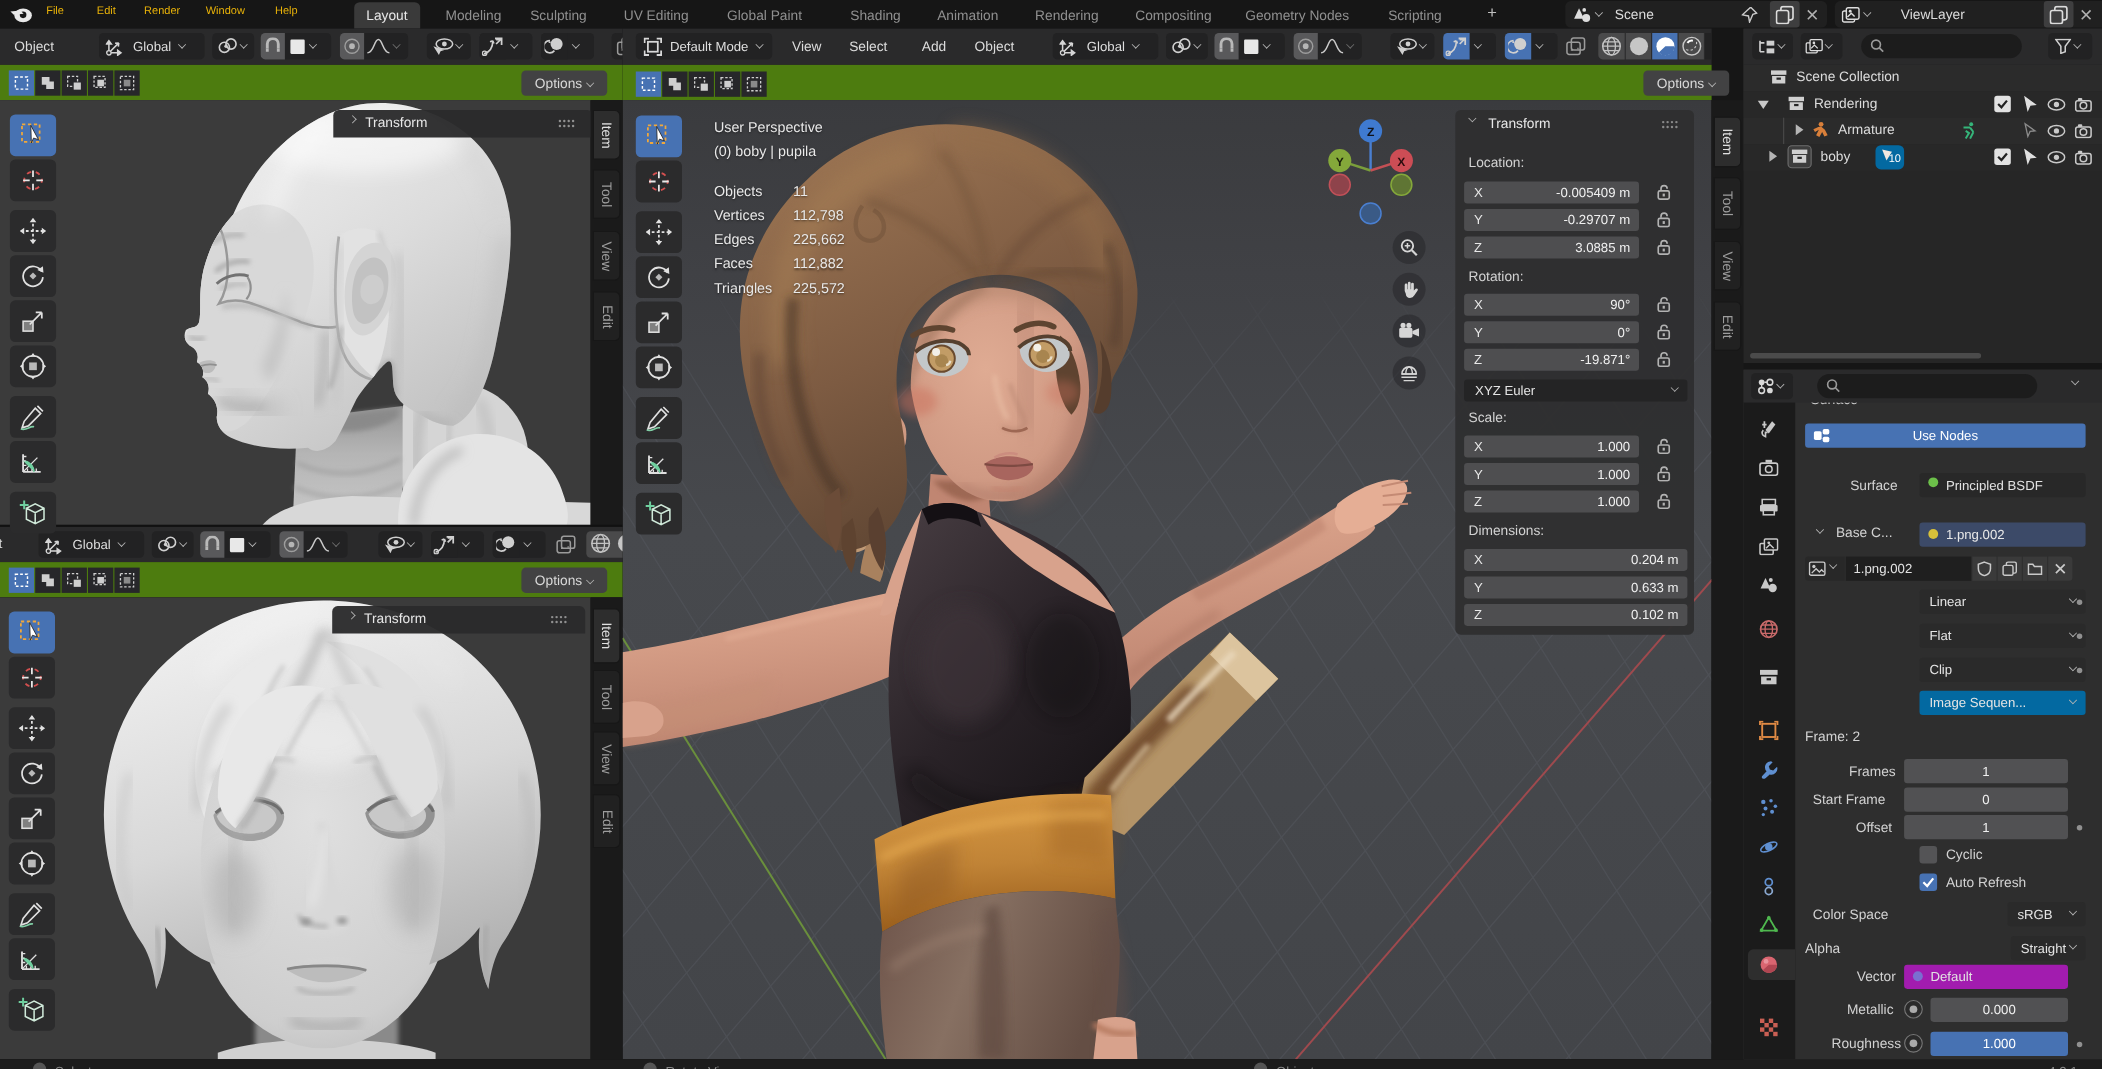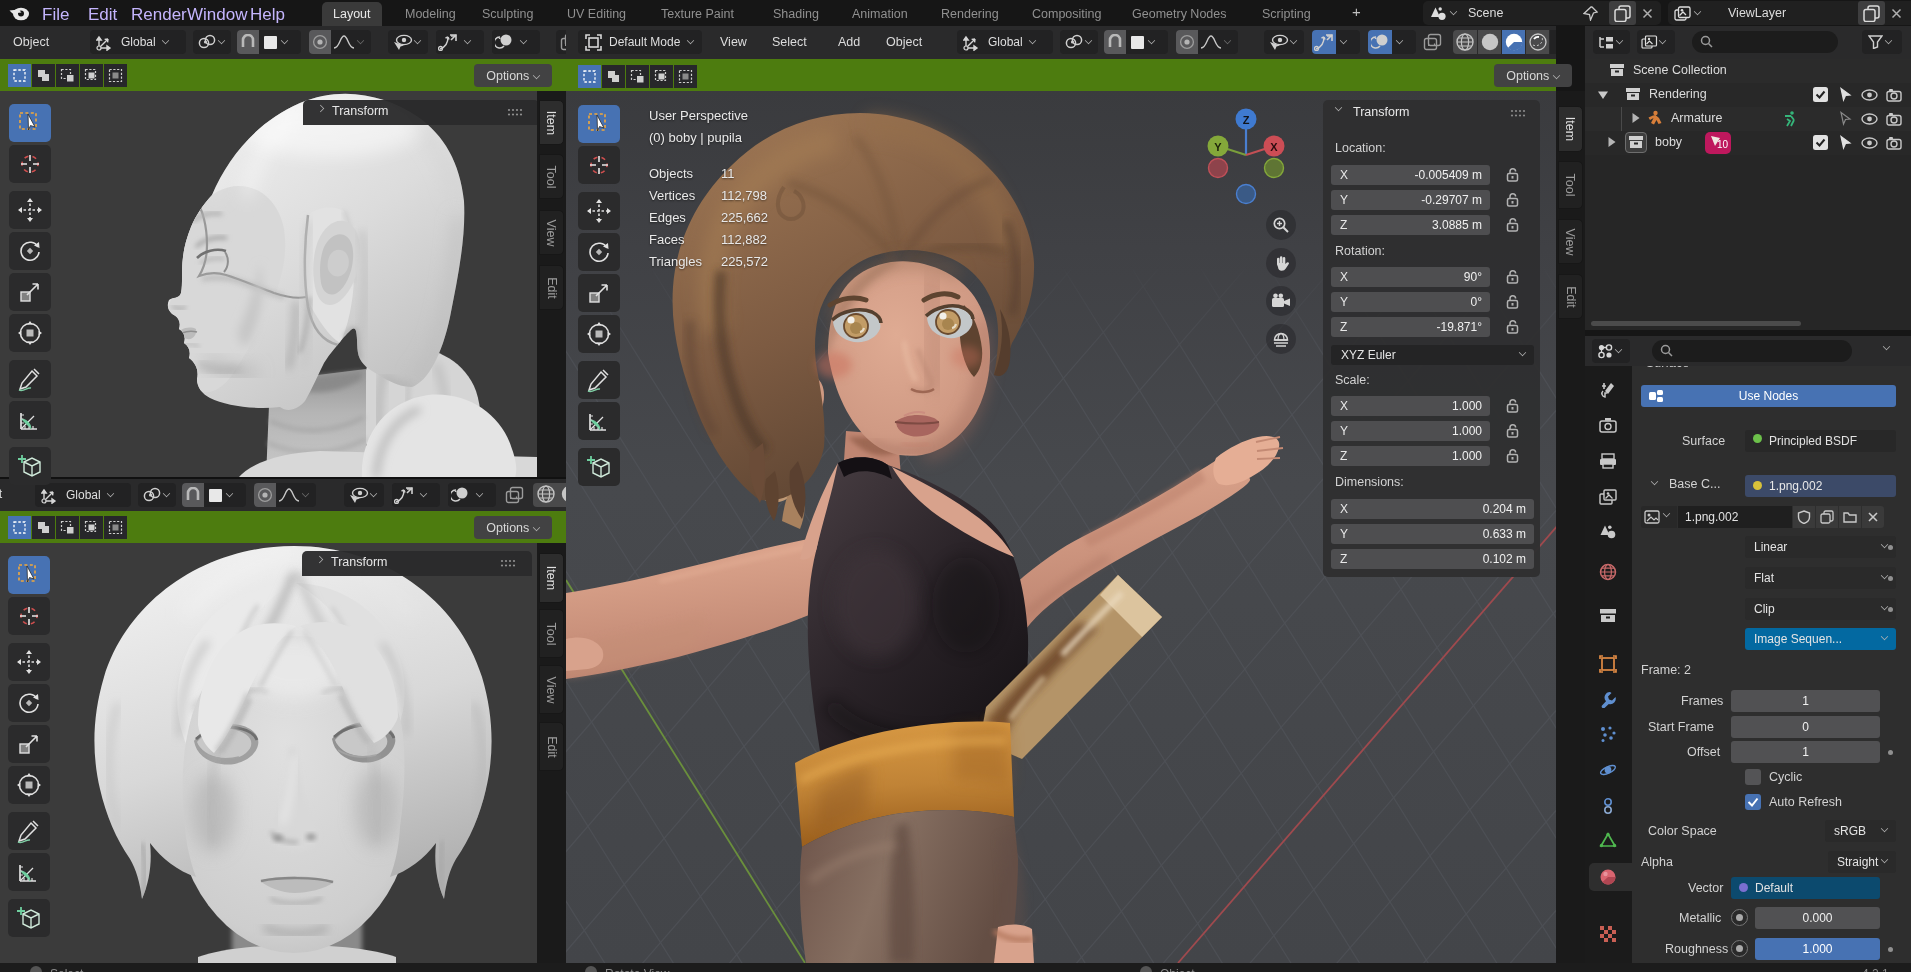--- a/index.html
+++ b/index.html
@@ -1,19 +1,19 @@
 <!DOCTYPE html>
 <html><head><meta charset="utf-8"><style>
 *{margin:0;padding:0;box-sizing:border-box}
 html,body{width:1911px;height:972px;overflow:hidden;background:#161616;
 font-family:"Liberation Sans",sans-serif;font-size:12px;color:#dcdcdc;}
 .abs{position:absolute}
 #app{position:relative;width:1911px;height:972px}
 #topbar{position:absolute;left:0;top:0;width:1911px;height:26px;background:#161616}
-#topbar .menu{position:absolute;top:5px;font-size:17px;color:#c4b5fd}
+#topbar .menu{position:absolute;top:5px;font-size:10px;color:#eab308}
 .wtab{position:absolute;top:2px;height:24px;line-height:24px;padding:0 11px;font-size:12.5px;color:#909090;border-radius:5px 5px 0 0}
 .wtab.act{background:#3a3a3a;color:#e8e8e8}
 .idblock{position:absolute;top:1px;height:24px;background:#202020;border-radius:5px;display:flex;align-items:center}
 .hdr{position:absolute;background:#2a2a2b;overflow:hidden}
 .hbtn{position:absolute;top:4px;height:24px;background:#222223;border-radius:4px;display:flex;align-items:center;color:#dfdfdf}
 .htxt{position:absolute;font-size:12.5px;color:#dcdcdc}
 .tsbar{position:absolute;background:#4d7c0f}
 .opt{position:absolute;height:23px;background:#424243;border-radius:4px;color:#d8d8d8;font-size:12.5px;display:flex;align-items:center;justify-content:center}
 .smode{position:absolute;display:flex}
 .smode .sb{width:23px;height:23px;background:#27272a;margin-right:1px;display:flex;align-items:center;justify-content:center}
@@ -41,21 +41,21 @@
  </svg>
  <span class="menu" style="left:42px">File</span>
  <span class="menu" style="left:88px">Edit</span>
  <span class="menu" style="left:131px">Render</span>
  <span class="menu" style="left:187px">Window</span>
  <span class="menu" style="left:250px">Help</span>
  <span class="wtab act" style="left:322px">Layout</span>
  <span class="wtab" style="left:394px">Modeling</span>
  <span class="wtab" style="left:471px">Sculpting</span>
  <span class="wtab" style="left:556px">UV Editing</span>
- <span class="wtab" style="left:650px">Texture Paint</span>
+ <span class="wtab" style="left:650px">Global Paint</span>
  <span class="wtab" style="left:762px">Shading</span>
  <span class="wtab" style="left:841px">Animation</span>
  <span class="wtab" style="left:930px">Rendering</span>
  <span class="wtab" style="left:1021px">Compositing</span>
  <span class="wtab" style="left:1121px">Geometry Nodes</span>
  <span class="wtab" style="left:1251px">Scripting</span>
  <span class="menu" style="left:1352px;color:#c0c0c0;font-size:15px;top:3px">+</span>
  <div class="idblock" style="left:1423px;width:238px">
   <svg width="17" height="15" viewBox="0 0 17 15" style="margin-left:7px">
           <path d="M5.5 1.5 L10 11 L1 11 Z" fill="#ddd"></path>
@@ -1487,21 +1487,21 @@
       <svg class="abs" style="left:22px;top:110px" width="10" height="12" viewBox="0 0 10 12">
         <path d="M1.5 1 L8.5 6 L1.5 11 Z" fill="#b5b5b5"></path>
       </svg>
       <div class="abs" style="left:40px;top:106px;width:22px;height:21px;background:#3d3d3d;border:1px solid #6e6e6e;border-radius:4px"></div>
       <svg class="abs" style="left:43px;top:109px" width="16" height="14" viewBox="0 0 16 14">
         <rect x="1" y="1" width="14" height="4" fill="#d0d0d0"></rect>
         <path d="M2 6 H14 V13 H2 Z" fill="#d0d0d0"></path>
         <rect x="6" y="7.5" width="4" height="2" fill="#262626"></rect>
       </svg>
       <span class="abs" style="left:70px;top:109px;font-size:12.5px">boby</span>
-      <div class="abs" style="left:120px;top:106px;width:26px;height:22px;background:#be185d;border-radius:5px">
+      <div class="abs" style="left:120px;top:106px;width:26px;height:22px;background:#0369a1;border-radius:5px">
 <svg class="abs" style="left:4px;top:3px" width="13" height="13" viewBox="0 0 13 13">
           <path d="M2 1 L11 3 L6 11 Z" fill="#f0e8e0"></path>
         </svg>
 <span class="abs" style="left:12px;top:7px;font-size:10px;color:#fff">10</span>
       </div>
       <div class="abs" style="left:228px;top:109px;width:15px;height:15px;background:#e2e2e2;border-radius:2.5px"><svg width="15" height="15" viewBox="0 0 15 15">
           <path d="M3.5 7.5 L6.5 10.5 L11.5 4.5" stroke="#222" stroke-width="2" fill="none"></path>
         </svg></div>
       <svg class="abs" style="left:253px;top:109px" width="15" height="15" viewBox="0 0 15 15">
         <path d="M3 1.5 L12 8 L7.5 8.5 L5.5 13 Z" fill="#e0e0e0" stroke="#e0e0e0" stroke-width="1.2"></path>
@@ -1713,21 +1713,21 @@
       <div class="drop" style="left:240px;top:484px;width:71px;height:22px;background:#2a2a2a">
         <span style="margin-left:9px">sRGB</span>
         <span class="chev" style="position:absolute;right:8px;top:9px"></span>
       </div>
       <span class="plabel" style="left:56px;top:519px">Alpha</span>
       <div class="drop" style="left:243px;top:515px;width:68px;height:22px;background:#2a2a2a">
         <span style="margin-left:9px">Straight</span>
         <span class="chev" style="position:absolute;right:8px;top:9px"></span>
       </div>
       <span class="plabel" style="left:103px;top:545px">Vector</span>
-      <div class="abs" style="left:146px;top:541px;width:149px;height:22px;background:#0c4a6e;border-radius:3px">
+      <div class="abs" style="left:146px;top:541px;width:149px;height:22px;background:#a21caf;border-radius:3px">
         <span class="abs" style="left:8px;top:6px;width:9px;height:9px;border-radius:50%;background:#7a6fd0"></span>
         <span class="abs" style="left:24px;top:3.5px;color:#e2e2e2">Default</span>
       </div>
       <span class="plabel" style="left:94px;top:575px">Metallic</span>
       <div class="abs" style="left:146px;top:571px;width:17px;height:17px;margin-top:2px;border-radius:50%;background:#2a2a2a;border:1px solid #777">
         <div style="width:7px;height:7px;border-radius:50%;background:#aaa;margin:4px"></div>
       </div>
       <div class="abs" style="left:170px;top:571px;width:125px;height:22px;background:#515153;border-radius:3px;text-align:center;line-height:22px;color:#f0f0f0">0.000</div>
       <span class="plabel" style="left:80px;top:606px">Roughness</span>
       <div class="abs" style="left:146px;top:602px;width:17px;height:17px;margin-top:2px;border-radius:50%;background:#2a2a2a;border:1px solid #777">

